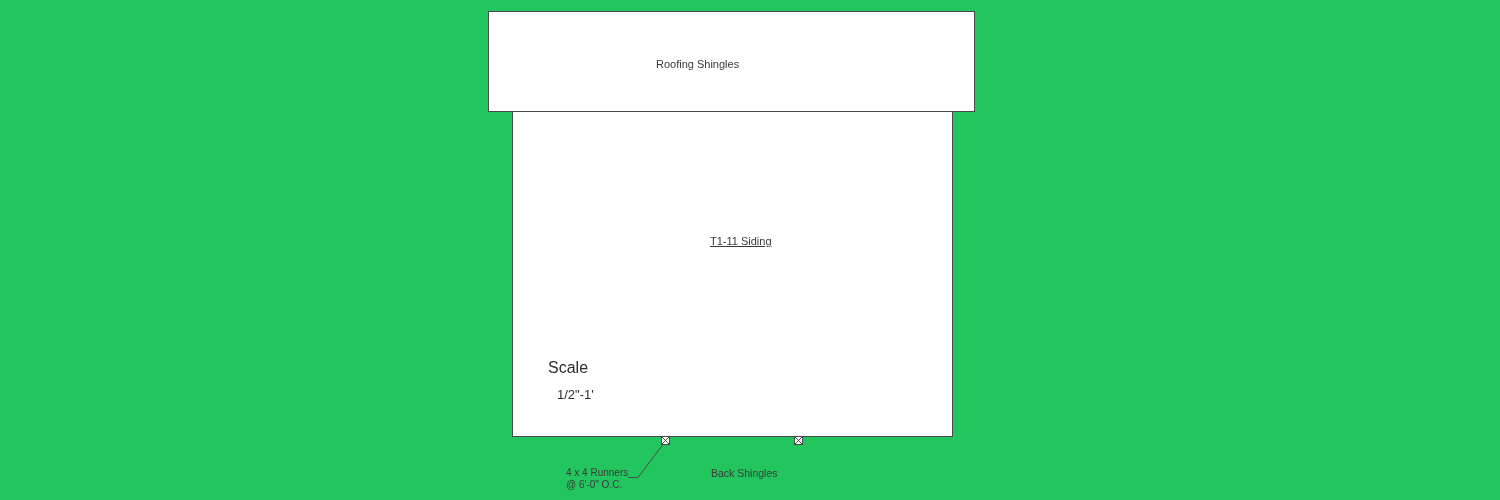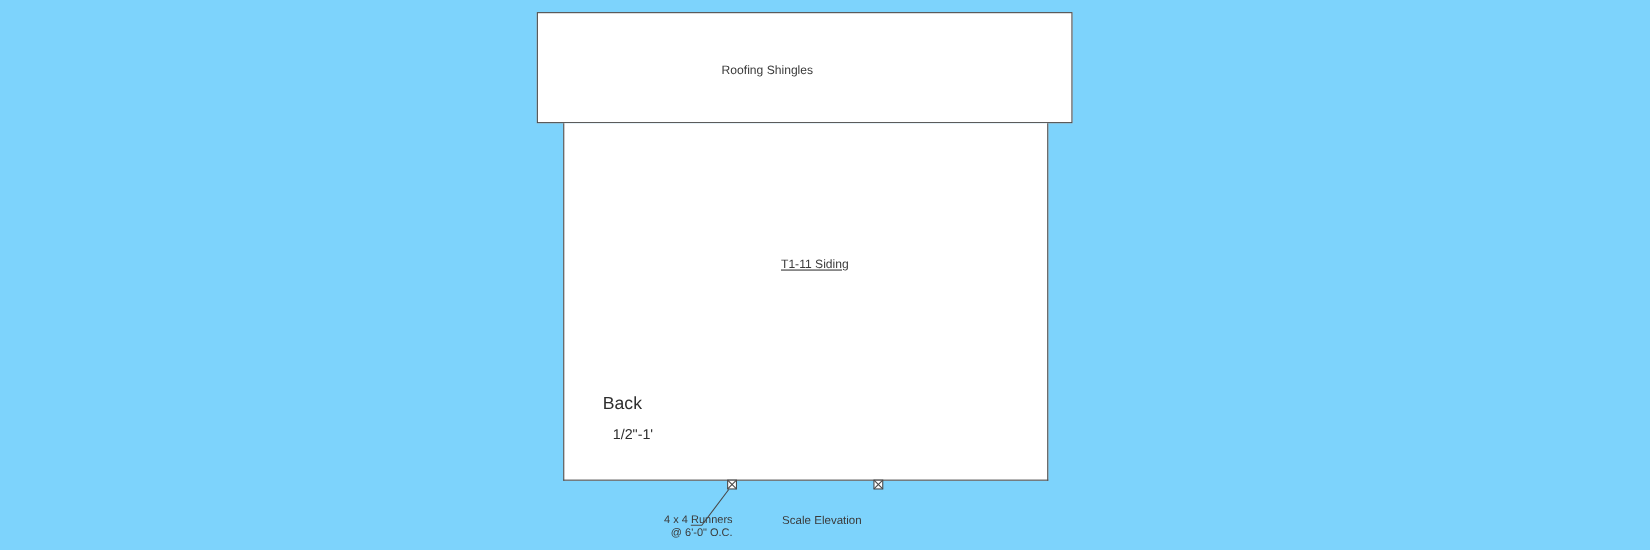--- a/index.html
+++ b/index.html
@@ -4,21 +4,21 @@
 <style>
   html, body {
     margin: 0;
     padding: 0;
     background: #ffffff;
   }
   .stage {
     position: relative;
     width: 1500px;
     height: 500px;
-    background: #7dd3fc;
+    background: #22c55e;
     overflow: hidden;
     font-family: "Liberation Sans", sans-serif;
     color: #3a3a3a;
   }
   .rect {
     position: absolute;
     box-sizing: border-box;
     background: #ffffff;
   }
   .roof-rect {
@@ -62,25 +62,24 @@
     left: 557px;
     top: 387px;
     font-size: 13px;
     color: #2e2e2e;
   }
   .runners-note {
     position: absolute;
     left: 566px;
     top: 467px;
     width: 72px;
-    text-align: right;
+    text-align: left;
     font-size: 10px;
     line-height: 12px;
     color: #3a3a3a;
-    margin-left: 28px;
   }
   .caption {
     left: 711px;
     top: 467px;
     font-size: 10.5px;
   }
   .overlay {
     position: absolute;
     left: 0;
     top: 0;
@@ -95,30 +94,30 @@
 <div class="stage">
 
   <div class="rect roof-rect"></div>
 
   <div class="rect wall-rect"></div>
 
   <span class="lbl roof-label">Roofing Shingles</span>
 
   <span class="lbl siding-label">T1-11 Siding</span>
 
-  <span class="lbl scale-heading">Back</span>
+  <span class="lbl scale-heading">Scale</span>
 
   <span class="lbl scale-value">1/2"-1'</span>
 
   <div class="runners-note">
     <div>4 x 4 Runners</div>
     <div>@ 6'-0" O.C.</div>
   </div>
 
-  <span class="lbl caption">Scale Elevation</span>
+  <span class="lbl caption">Back Shingles</span>
 
   <svg class="overlay" viewBox="0 0 1500 500" xmlns="http://www.w3.org/2000/svg">
 
     <polyline points="662.5,445 638,477.5 628,477.5" fill="none" stroke="#4a4a4a" stroke-width="1"></polyline>
 
     <g>
       <rect x="661.5" y="436.5" width="8" height="8" fill="#ffffff" stroke="#4a4a4a" stroke-width="1"></rect>
       <line x1="661.5" y1="436.5" x2="669.5" y2="444.5" stroke="#4a4a4a" stroke-width="1"></line>
       <line x1="669.5" y1="436.5" x2="661.5" y2="444.5" stroke="#4a4a4a" stroke-width="1"></line>
     </g>

